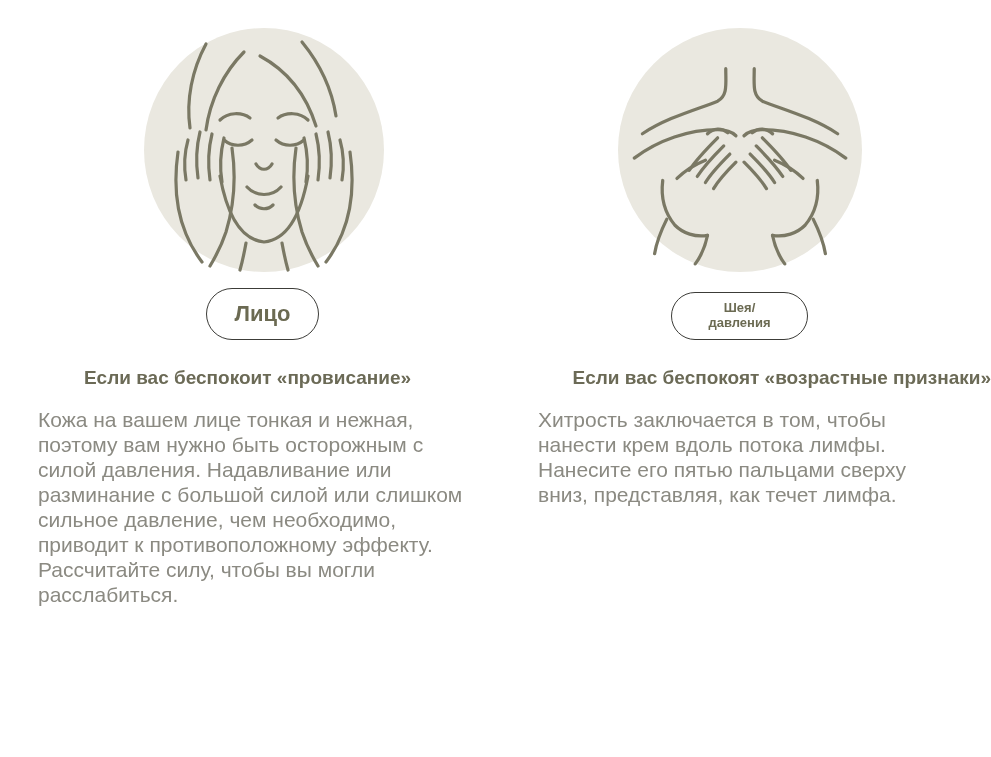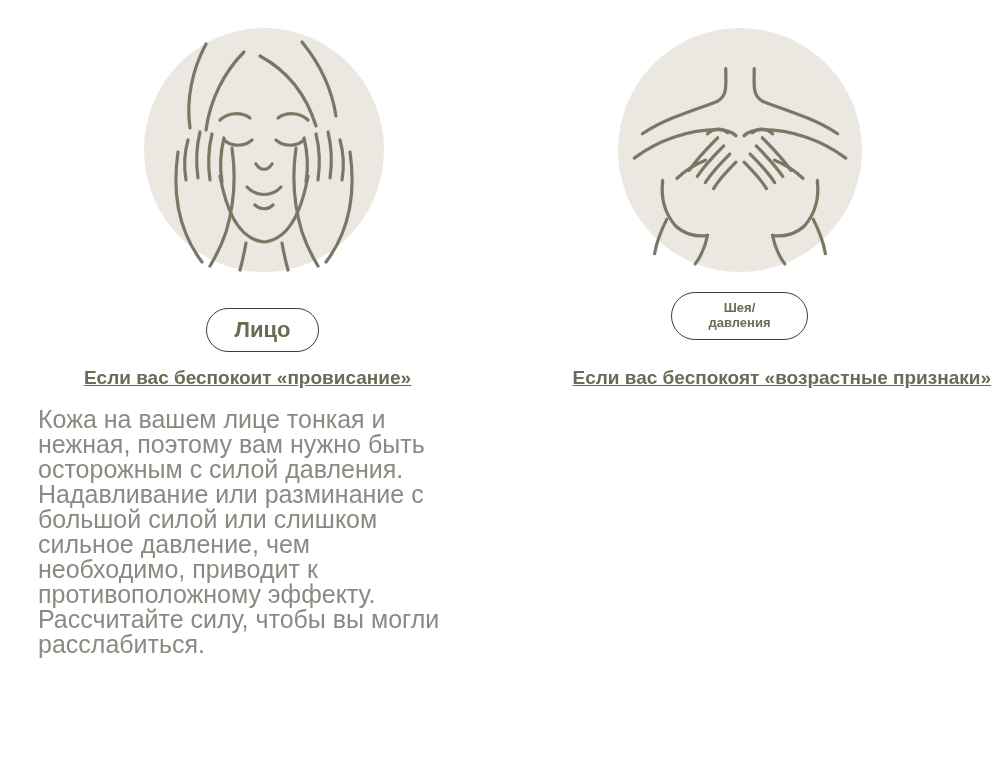--- a/index.html
+++ b/index.html
@@ -32,38 +32,37 @@
     justify-content: center;
     background: #ffffff;
     border: 1.6px solid #3c3c38;
     border-radius: 26px;
     color: #6b6a52;
     font-weight: bold;
     text-align: center;
     line-height: 1.12;
     box-sizing: border-box;
   }
-  .pill-face { left: 206px; top: 308px; width: 113px; height: 44px; font-size: 22px; }
+  .pill-face { left: 206px; top: 288px; width: 113px; height: 52px; font-size: 22px; }
   .pill-neck { left: 671px; top: 292px; width: 137px; height: 48px; font-size: 13px; }
   .heading {
     position: absolute;
     top: 367px;
     color: #6b6a56;
     font-weight: bold;
     font-size: 19px;
     text-align: center;
-    text-decoration: underline;
   }
   .heading-left  { left: 20px;  width: 455px; }
   .heading-right { left: 536px; width: 455px; text-align: right; }
   .body-text {
     position: absolute;
     top: 407px;
     color: #8b8a82;
-    font-size: 25px;
+    font-size: 21px;
     line-height: 25px;
     text-align: left;
   }
   .body-left  { left: 38px;  width: 426px; }
   .body-right { left: 538px; width: 422px; }
 </style>
 </head>
 <body>
 
 <div class="page">
@@ -158,14 +157,15 @@
     <span>Шея/</span>
     <span>давления</span>
   </div>
 
   <div class="heading heading-left">Если вас беспокоит «провисание»</div>
 
   <div class="heading heading-right">Если вас беспокоят «возрастные признаки»</div>
 
   <div class="body-text body-left">Кожа на вашем лице тонкая и нежная, поэтому вам нужно быть осторожным с силой давления. Надавливание или разминание с большой силой или слишком сильное давление, чем необходимо, приводит к противоположному эффекту. Рассчитайте силу, чтобы вы могли расслабиться.</div>
 
+  <div class="body-text body-right">Хитрость заключается в том, чтобы нанести крем вдоль потока лимфы. Нанесите его пятью пальцами сверху вниз, представляя, как течет лимфа.</div>
 
 </div>
 
 </body></html>

